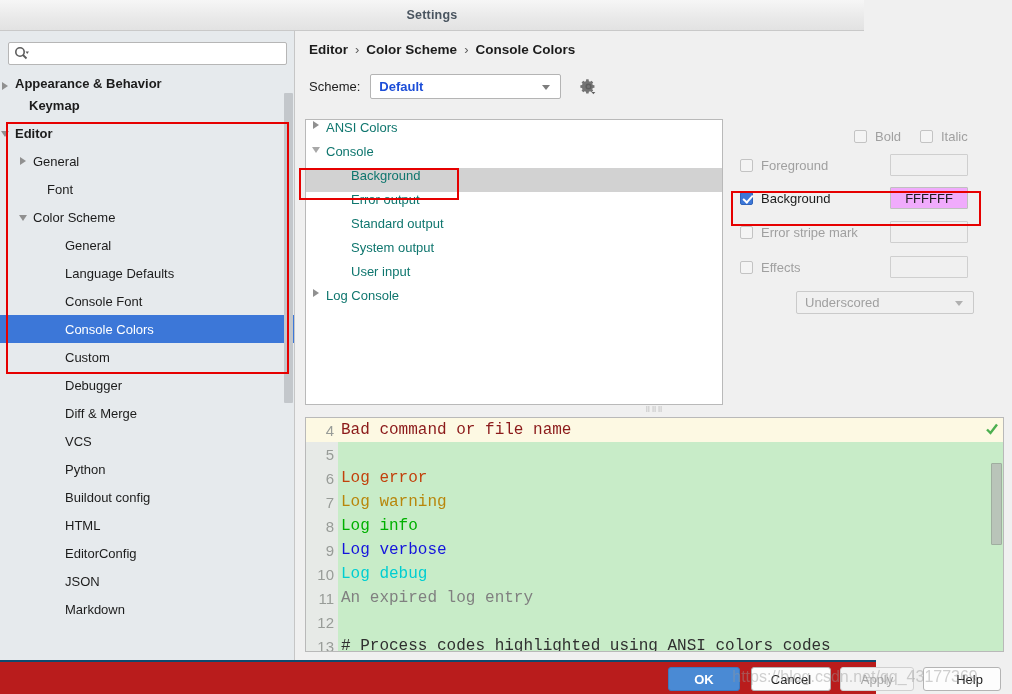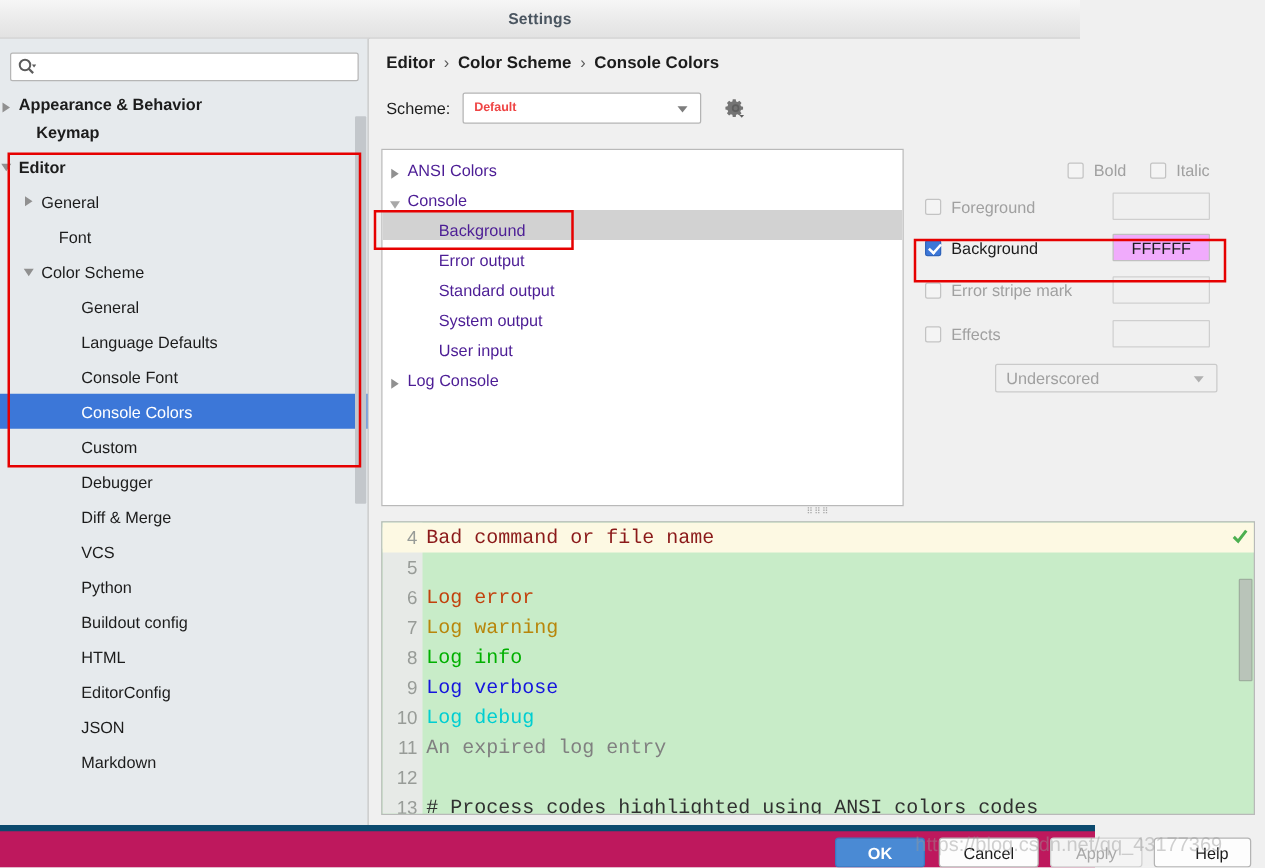--- a/index.html
+++ b/index.html
@@ -91,41 +91,41 @@
     position: absolute; left: 13px; top: 43px;
     display: flex; align-items: center;
   }
   .scheme-label { font-size: 13px; color: #1c1c1c; margin-right: 10px; }
   .combo {
     width: 191px; height: 25px; background: #fff;
     border: 1px solid #b4b4b4; border-radius: 2px;
     display: flex; align-items: center; position: relative;
   }
   .combo .val {
-    font-size: 10px; font-weight: bold; color: #ef4444; margin-left: 8px;
+    font-size: 13px; font-weight: bold; color: #1d4ed8; margin-left: 8px;
   }
   .combo .arrow {
     position: absolute; right: 10px; top: 10px;
     border-top: 5px solid #7d7d7d;
     border-left: 4px solid transparent; border-right: 4px solid transparent;
   }
   .gear-btn {
     margin-left: 16px; width: 22px; height: 22px;
     display: flex; align-items: center; justify-content: center;
   }
 
   
   .opt-tree {
     position: absolute; left: 9px; top: 88px; width: 418px; height: 286px;
     background: #ffffff; border: 1px solid #b9b9b9;
     overflow: hidden;
   }
   .orow {
-    height: 24px; display: flex; align-items: flex-end;
-    font-size: 13px; color: #4c1d95; white-space: nowrap;
+    height: 24px; display: flex; align-items: flex-start;
+    font-size: 13px; color: #0f766e; white-space: nowrap;
   }
   .orow.hl { background: #d2d2d2; }
   .otw { width: 10px; height: 10px; margin: 0 4px 0 6px; flex: 0 0 auto; position: relative; }
   .otw.right::before {
     content: ""; position: absolute; left: 1px; top: 1px;
     border-left: 6px solid #909090;
     border-top: 4.5px solid transparent; border-bottom: 4.5px solid transparent;
   }
   .otw.down::before {
     content: ""; position: absolute; left: 0px; top: 3px;
@@ -209,21 +209,21 @@
     position: absolute; right: 6px; top: 4px; width: 14px; height: 14px;
   }
   .pv-sb-thumb {
     position: absolute; right: 3px; top: 45px; width: 11px; height: 82px;
     background: #b9c4b9; border: 1px solid #9fae9f; border-radius: 1px;
   }
 
   
   .bottombar {
     position: absolute; left: 0; top: 660px; width: 876px; height: 34px;
-    background: #be185d; border-top: 5px solid #0c4a6e;
+    background: #b91c1c; border-top: 2px solid #0c4a6e;
   }
   .btn {
     position: absolute; top: 5px; height: 24px;
     border-radius: 3px; font-size: 13px;
     display: flex; align-items: center; justify-content: center;
     border: 1px solid #b4b4b4; background: #fdfdfd; color: #1c1c1c;
   }
   .btn.primary {
     background: #4a8ad4; border-color: #3a79c0; color: #fff; font-weight: bold;
   }

